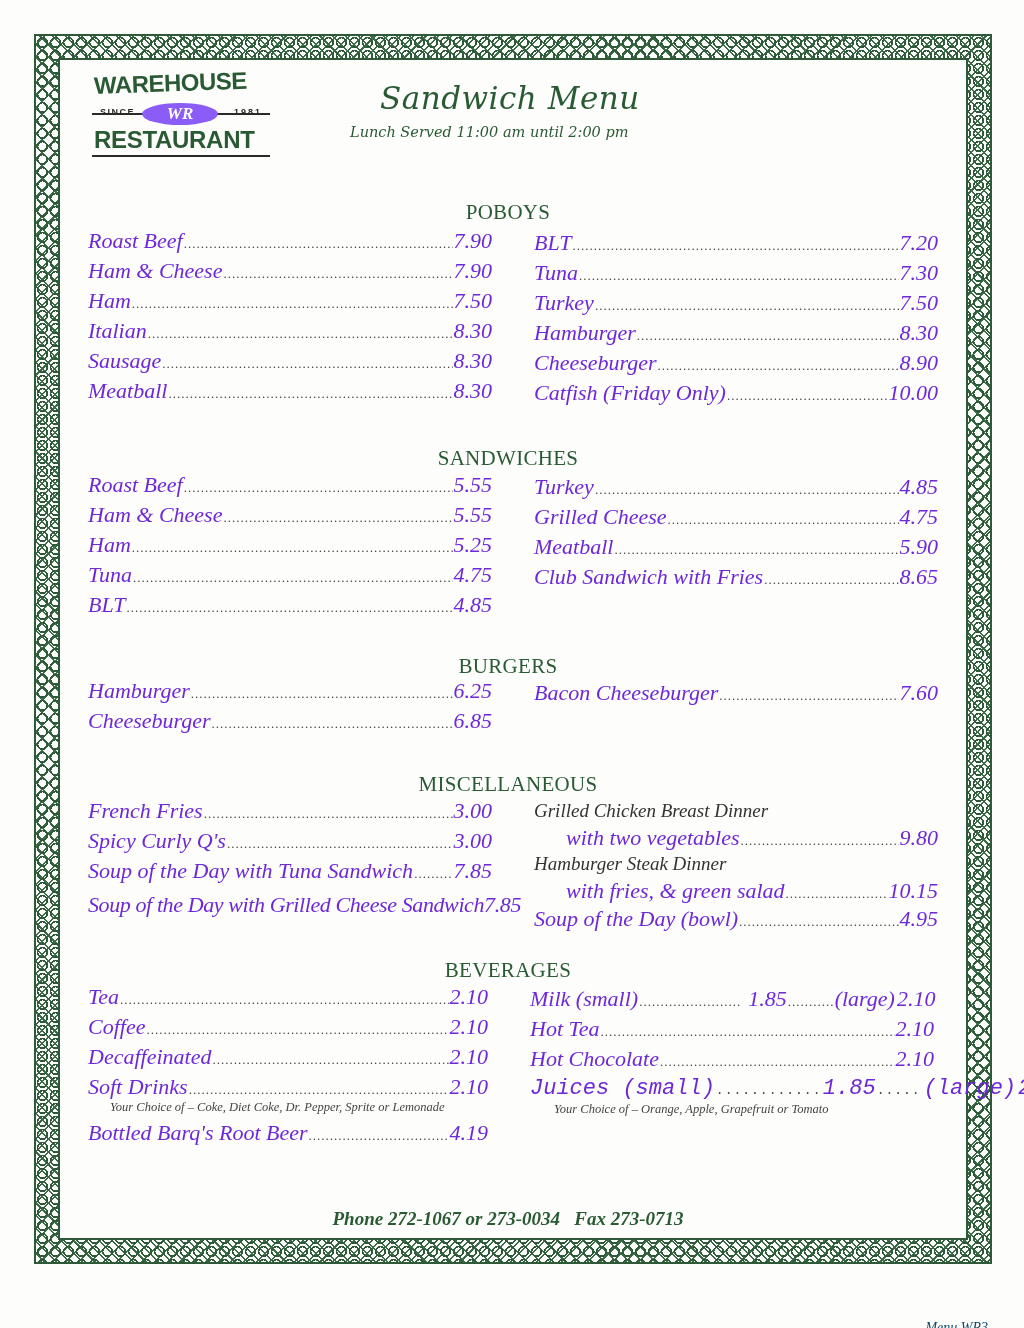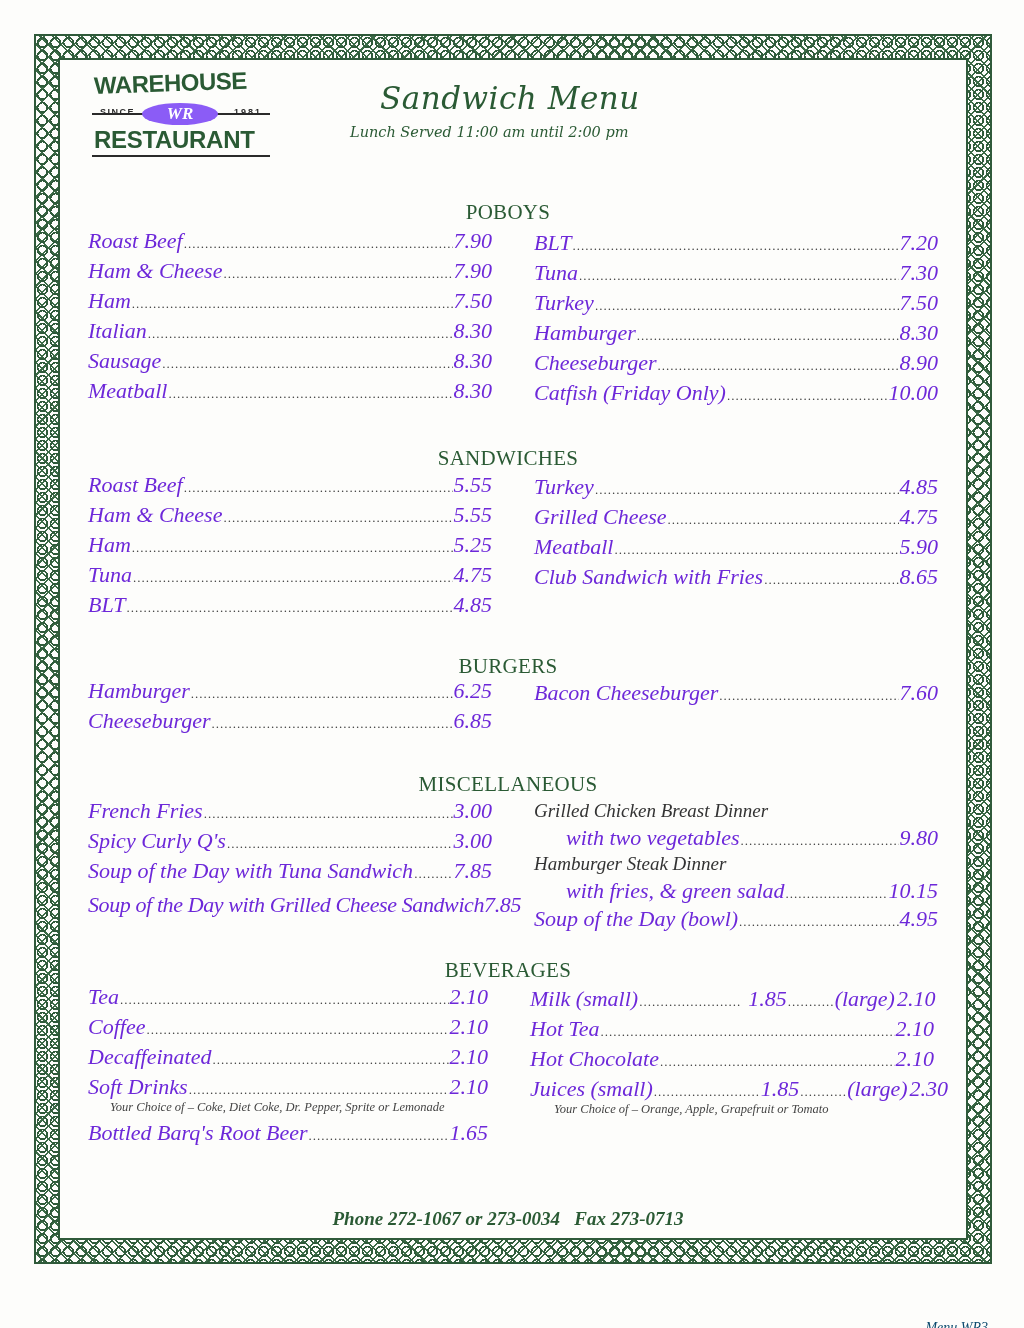--- a/index.html
+++ b/index.html
@@ -283,21 +283,21 @@
     </div>
   <div class="row" style="height:24px;">
       <span class="name">Soft Drinks</span>
       <span class="dots"></span>
       <span class="price">2.10</span>
     </div>
   <div class="note" style="padding-left:22px;">Your Choice of – Coke, Diet Coke, Dr. Pepper, Sprite or Lemonade</div>
   <div class="row">
       <span class="name">Bottled Barq's Root Beer</span>
       <span class="dots"></span>
-      <span class="price">1.65</span>
+      <span class="price">4.19</span>
     </div>
 </div>
 <div class="col" style="left:530px; top:986px; width:404px;">
   <div class="row">
       <span class="name">Milk (small)</span>
       <span class="dots" style="flex:0 0 102px"></span>
       <span class="price" style="margin-left:6px">1.85</span>
       <span class="dots" style="flex:0 0 46px"></span>
       <span class="name">(large)</span>
       <span class="dots"></span>
@@ -306,21 +306,21 @@
   <div class="row">
       <span class="name">Hot Tea</span>
       <span class="dots"></span>
       <span class="price">2.10</span>
     </div>
   <div class="row">
       <span class="name">Hot Chocolate</span>
       <span class="dots"></span>
       <span class="price">2.10</span>
     </div>
-  <div class="row" style="height:24px;">
+  <div class="row" style="height:24px;font-family:Liberation Mono, monospace;">
       <span class="name">Juices (small)</span>
       <span class="dots" style="flex:0 0 106px"></span>
       <span class="price">1.85</span>
       <span class="dots" style="flex:0 0 46px"></span>
       <span class="name">(large)</span>
       <span class="dots"></span>
       <span class="price">2.30</span>
     </div>
   <div class="note" style="padding-left:24px;">Your Choice of – Orange, Apple, Grapefruit or Tomato</div>
 </div>

